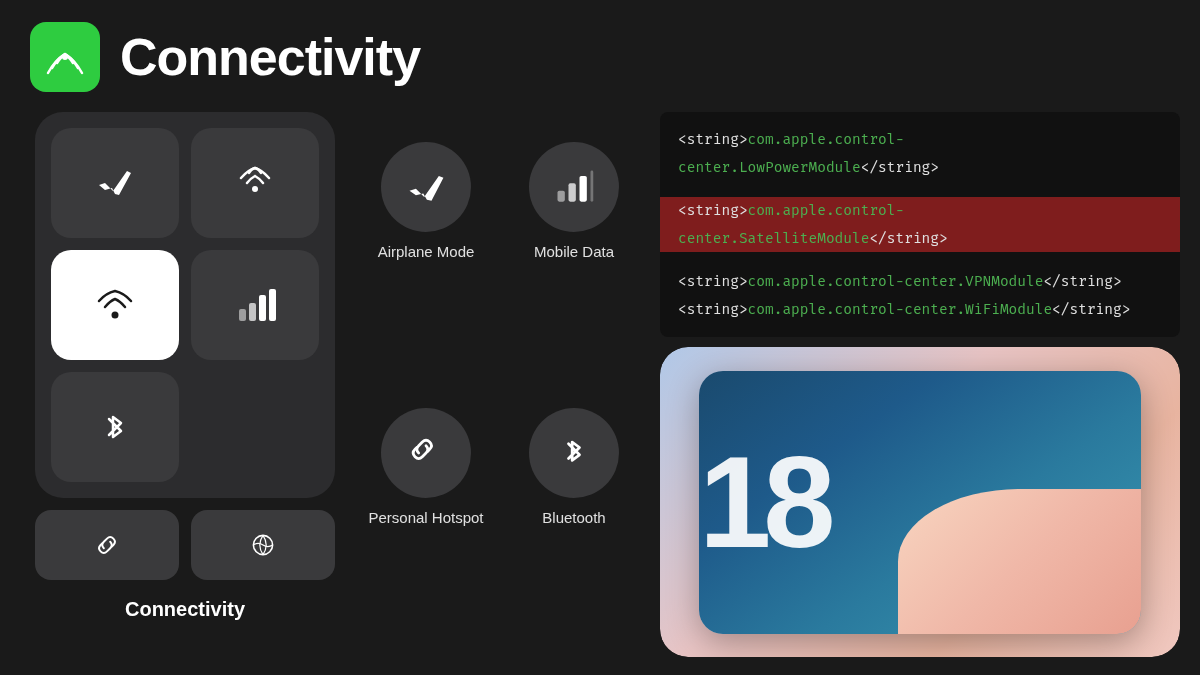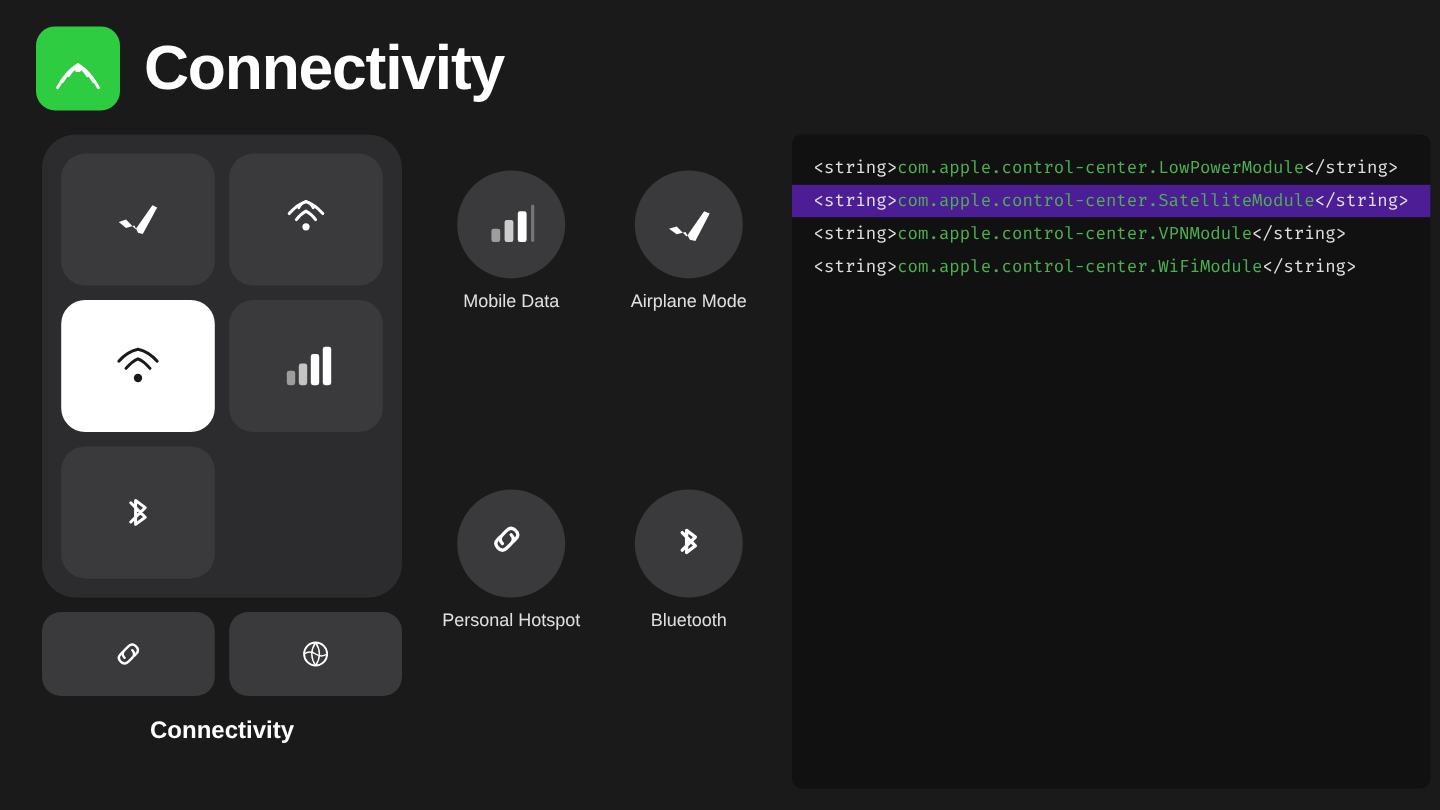--- a/index.html
+++ b/index.html
@@ -147,39 +147,39 @@
       font-size: 15px;
       color: #e0e0e0;
       text-align: center;
       line-height: 1.3;
     }
 
     
     .right-section {
       flex: 1;
       display: flex;
-      flex-direction: row;
+      flex-direction: column;
       gap: 10px;
     }
     .code-panel {
       background: #111;
       border-radius: 8px;
       padding: 14px 18px;
       flex-shrink: 0;
     }
     .code-line {
       font-family: 'SF Mono', 'Fira Mono', 'Courier New', monospace;
       font-size: 14.5px;
       line-height: 1.9;
       color: #e0e0e0;
     }
     .code-line.highlighted {
-      background: #4c1d95;
+      background: #7f1d1d;
       display: block;
-      margin: 0 -18px;
+      margin: 16px -18px;
       padding: 0 18px;
     }
     .code-tag { color: #e0e0e0; }
     .code-val { color: #4caf50; }
 
     
     .ios18-icon {
       flex: 1;
       border-radius: 28px;
       overflow: hidden;
@@ -306,37 +306,37 @@
       </div>
     </div>
     <div class="cc-label">Connectivity</div>
   </div>
 
   <div class="controls-grid">
 
     <div class="control-item">
       <div class="control-circle">
         <svg viewBox="0 0 48 48" fill="none" width="44" height="44">
+          <path d="M6 28l7-2 9 9 16-23 5 2-13 25-5-1-4-7-8 2-7-5z" fill="white"></path>
+        </svg>
+      </div>
+      <span class="control-name">Airplane
+Mode</span>
+    </div>
+
+    <div class="control-item">
+      <div class="control-circle">
+        <svg viewBox="0 0 48 48" fill="none" width="44" height="44">
           <rect x="6" y="28" width="8" height="12" rx="2" fill="white" opacity="0.5"></rect>
           <rect x="18" y="20" width="8" height="20" rx="2" fill="white" opacity="0.75"></rect>
           <rect x="30" y="12" width="8" height="28" rx="2" fill="white"></rect>
           <rect x="42" y="6" width="3" height="34" rx="1.5" fill="white" opacity="0.3"></rect>
         </svg>
       </div>
       <span class="control-name">Mobile Data</span>
-    </div>
-
-    <div class="control-item">
-      <div class="control-circle">
-        <svg viewBox="0 0 48 48" fill="none" width="44" height="44">
-          <path d="M6 28l7-2 9 9 16-23 5 2-13 25-5-1-4-7-8 2-7-5z" fill="white"></path>
-        </svg>
-      </div>
-      <span class="control-name">Airplane
-Mode</span>
     </div>
 
     <div class="control-item">
       <div class="control-circle">
         <svg viewBox="0 0 48 48" fill="none" width="44" height="44">
           <path d="M16 24 Q12 20 16 16 L20 12 Q24 8 28 12 Q32 16 28 20 L26 22" stroke="white" stroke-width="3" stroke-linecap="round" fill="none"></path>
           <path d="M24 16 Q28 20 24 24 L20 28 Q16 32 12 28 Q8 24 12 20 L14 18" stroke="white" stroke-width="3" stroke-linecap="round" fill="none"></path>
         </svg>
       </div>
       <span class="control-name">Personal

